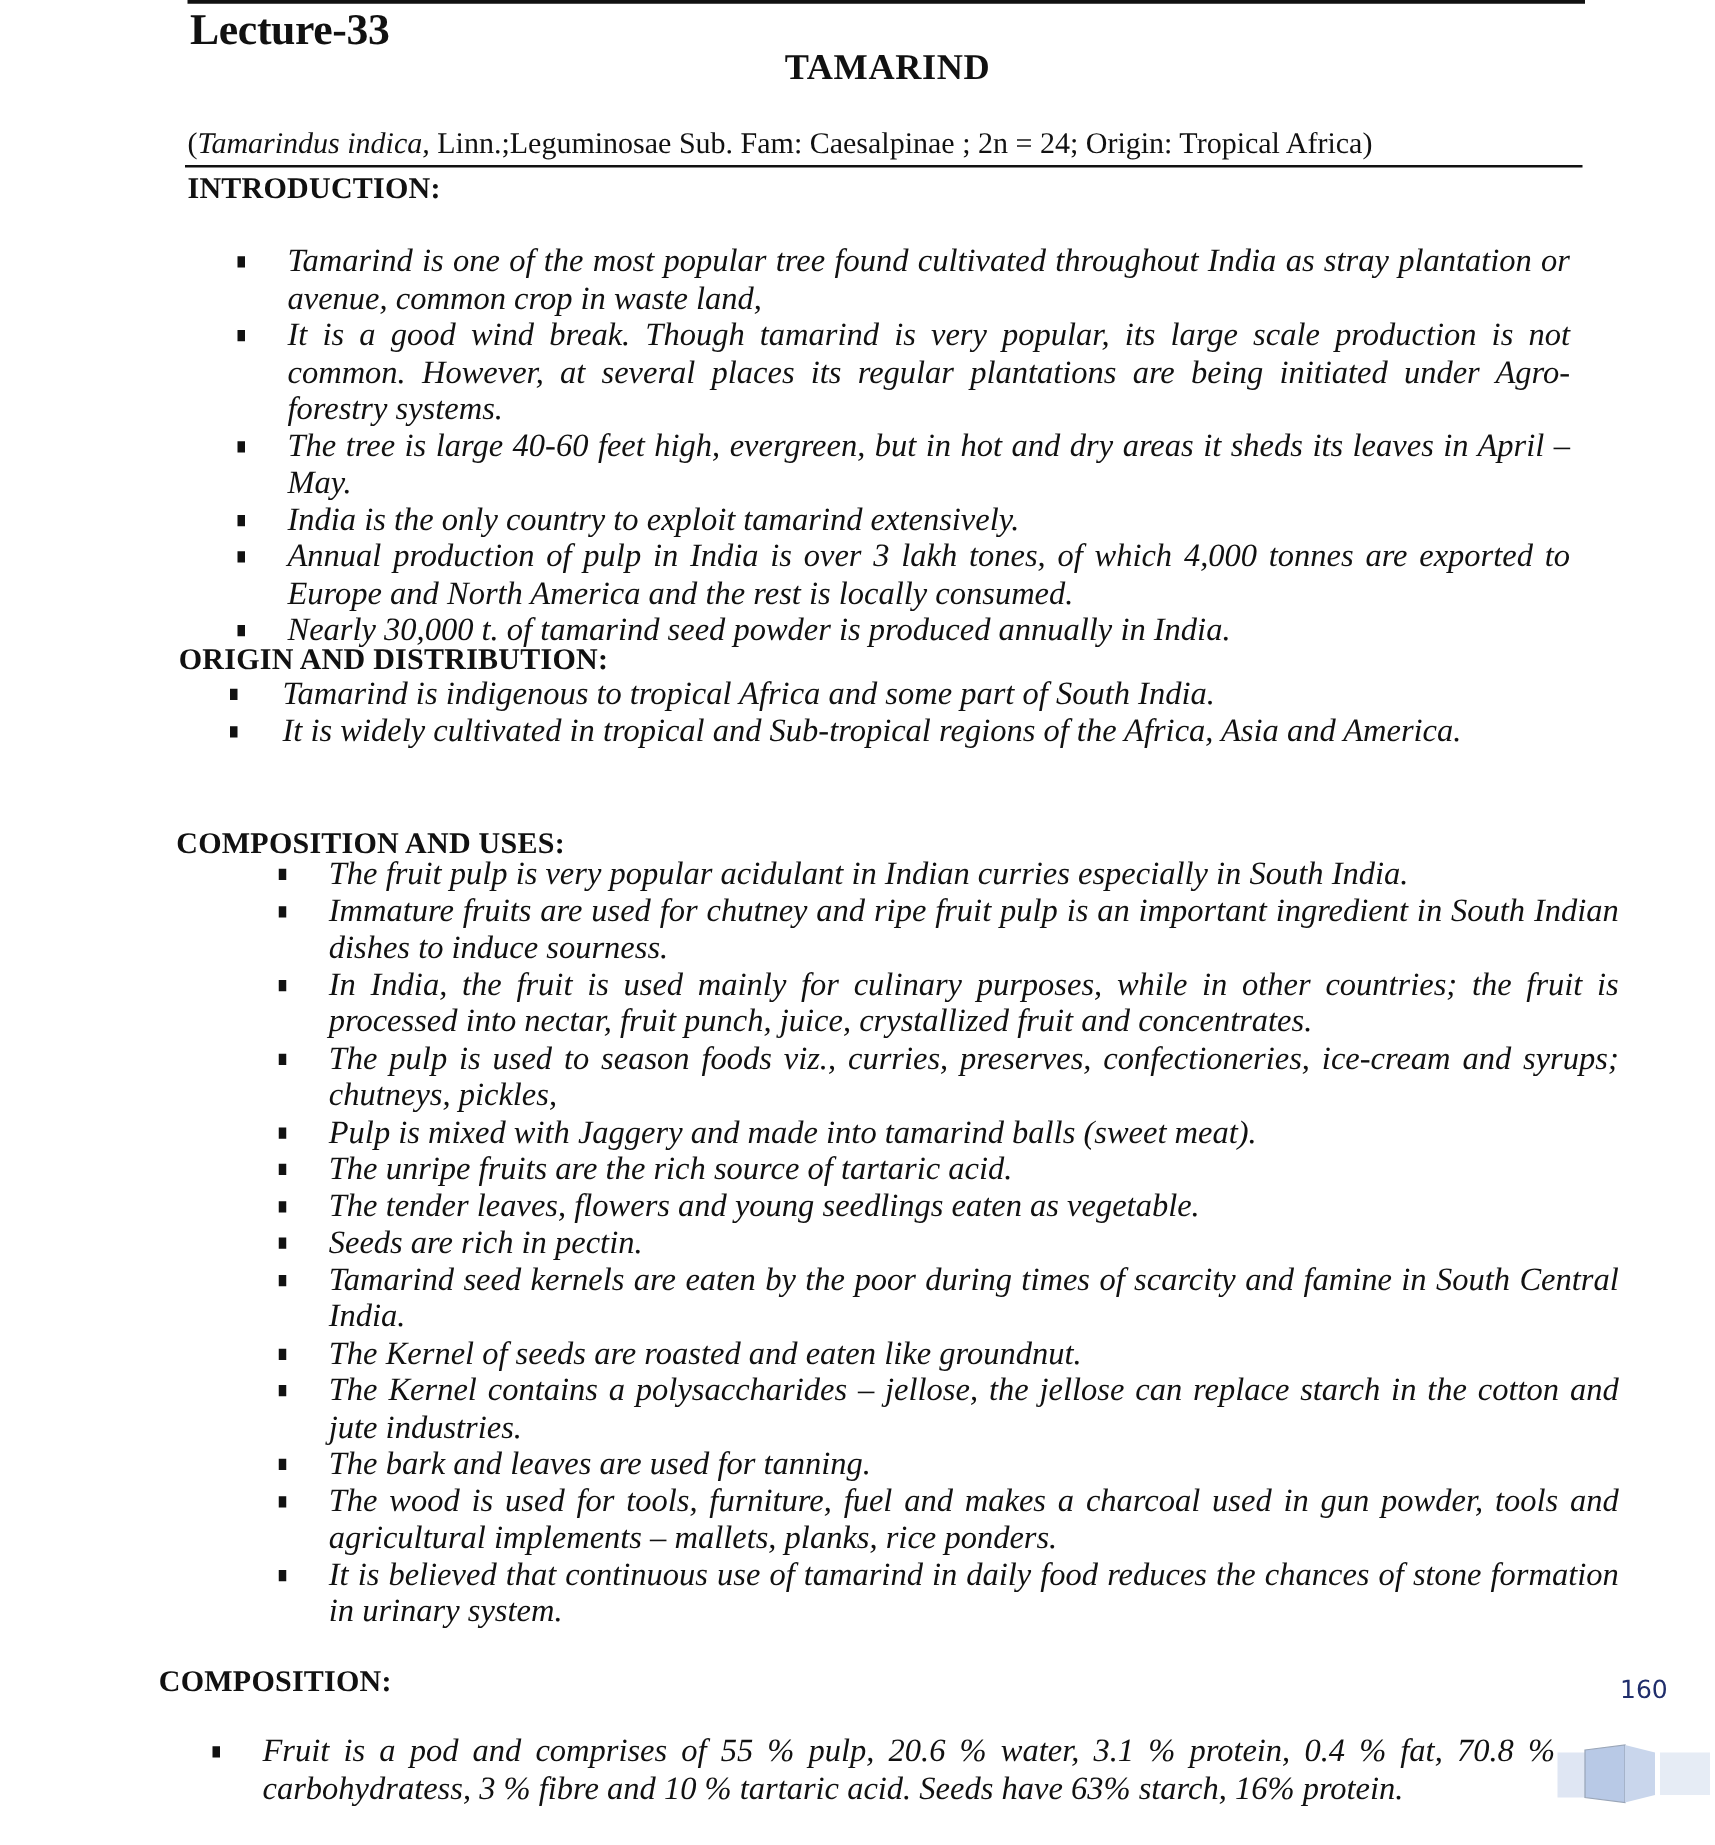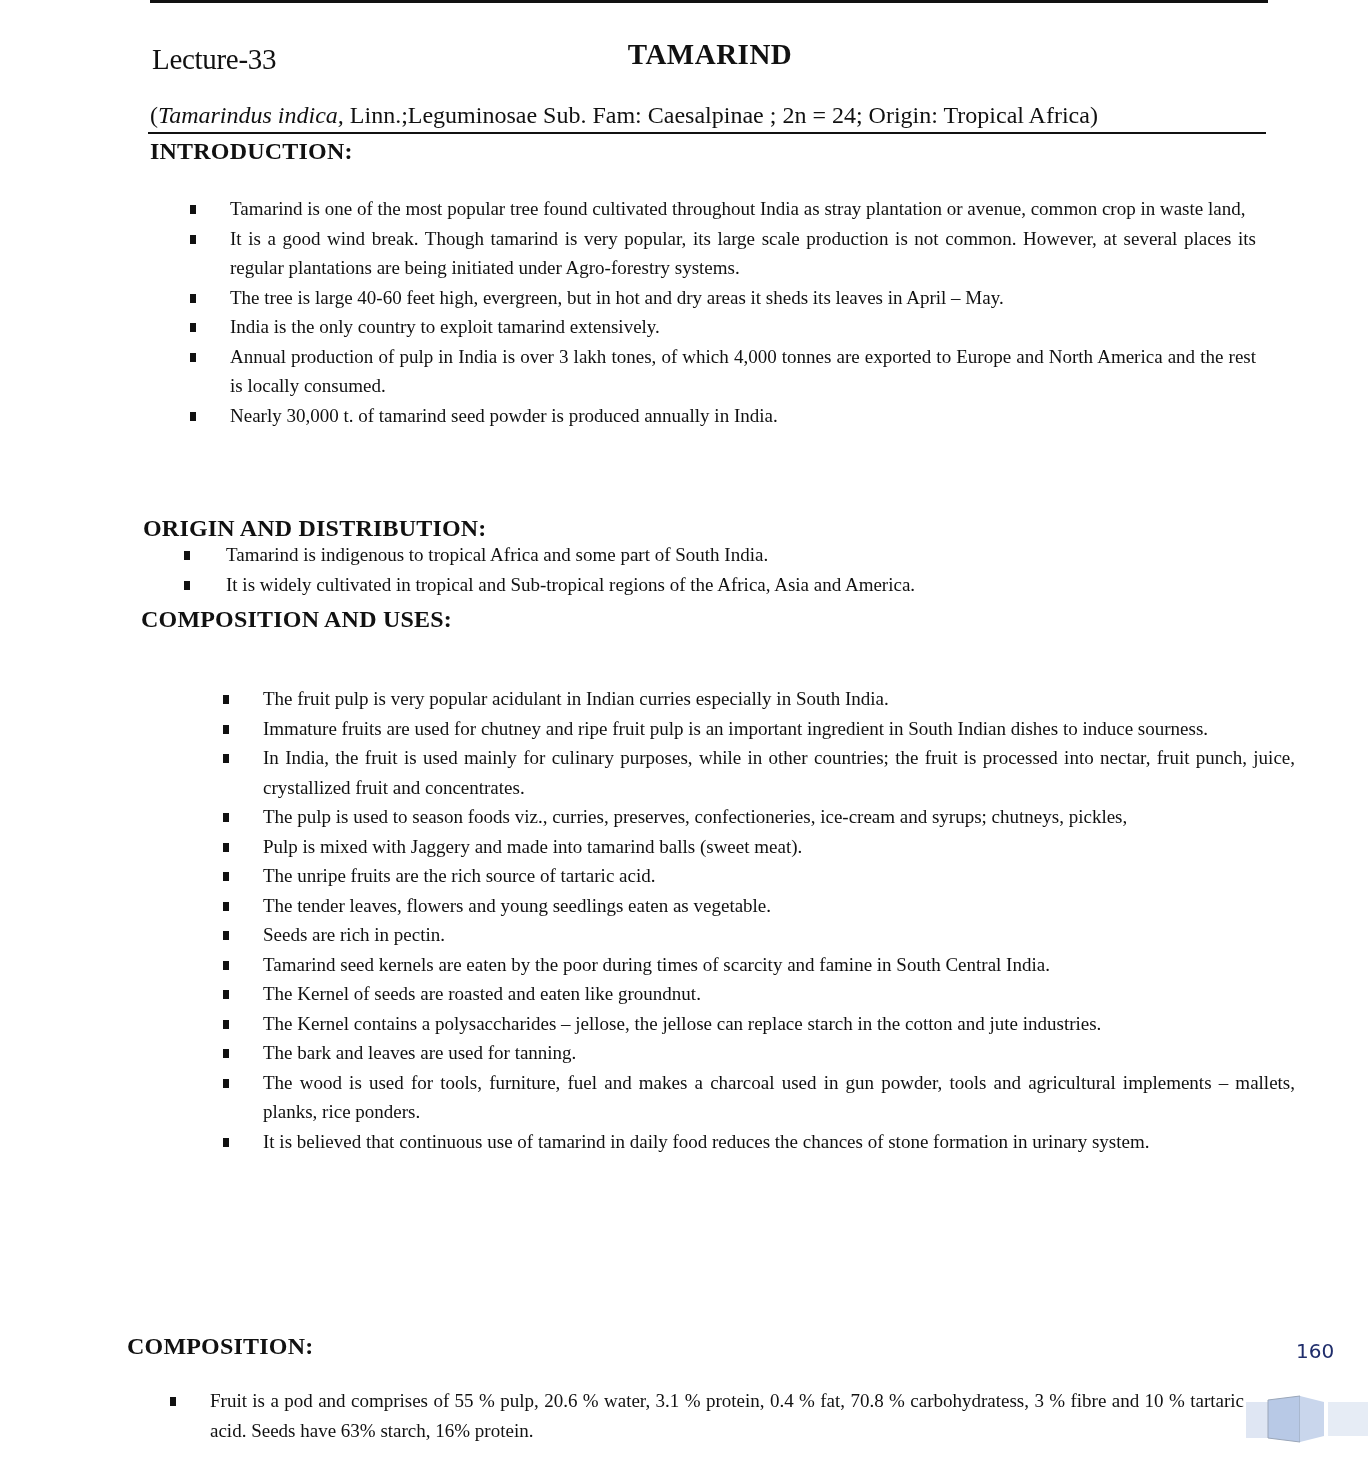--- a/index.html
+++ b/index.html
@@ -4,37 +4,37 @@
 <style>
   html, body { margin: 0; padding: 0; background: #ffffff; }
   body {
     width: 1372px; height: 1476px; position: relative; overflow: hidden;
     font-family: "Liberation Serif", "DejaVu Serif", serif;
     color: #111111;
   }
   .top-rule { position: absolute; left: 150px; top: 0; width: 1118px; height: 3px; background: #111; }
   .lecture {
     position: absolute; left: 152px; top: 4px;
-    font-size: 29px; font-weight: normal; letter-spacing: -0.3px; margin-top: 39px;
+    font-size: 35px; font-weight: bold; letter-spacing: -0.3px;
   }
   .title {
     position: absolute; left: 0; width: 1420px; top: 38px; text-align: center;
     font-size: 29px; font-weight: bold; letter-spacing: 0.5px;
   }
   .taxo {
     position: absolute; left: 150px; top: 102px; font-size: 24px; white-space: nowrap;
   }
   .taxo i { font-style: italic; }
   .taxo-rule { position: absolute; left: 148px; top: 132px; width: 1118px; height: 2px; background: #111; }
   .section-head {
     position: absolute; font-size: 24px; font-weight: bold; letter-spacing: 0.2px; white-space: nowrap;
   }
   .list { position: absolute; margin: 0; padding: 0; list-style: none; }
   .li {
-    position: relative; font-size: 19px; line-height: 29.5px; text-align: justify;
+    position: relative; font-size: 26px; line-height: 29.5px; text-align: justify; font-style: italic;
   }
   .bullet {
     position: absolute; top: 11px; width: 6px; height: 9px; background: #111;
   }
   .page-num {
     position: absolute; left: 1296px; top: 1339px;
     font-family: "DejaVu Sans", "Liberation Sans", sans-serif;
     font-size: 20px; color: #1f2d6b;
   }
   .deco { position: absolute; left: 1244px; top: 1394px; width: 128px; height: 50px; }
@@ -58,21 +58,21 @@
     <li class="li"><span class="bullet" style="left: -40px;"></span><span>Annual production of pulp in India is over 3 lakh tones, of which 4,000 tonnes are exported to Europe and North America and the rest is locally consumed.</span></li>
     <li class="li"><span class="bullet" style="left: -40px;"></span><span>Nearly 30,000 t. of tamarind seed powder is produced annually in India.</span></li>
   </ul>
 
 <div class="section-head" style="left:143px; top:515px;">ORIGIN AND DISTRIBUTION:</div>
 <ul class="list" id="list-origin" style="left:226px; top:540px; width:1030px;">
     <li class="li"><span class="bullet" style="left: -42px;"></span><span>Tamarind is indigenous to tropical Africa and some part of South India.</span></li>
     <li class="li"><span class="bullet" style="left: -42px;"></span><span>It is widely cultivated in tropical and Sub-tropical regions of the Africa, Asia and America.</span></li>
   </ul>
 
-<div class="section-head" style="left:141px; top:606px;">COMPOSITION AND USES:</div>
+<div class="section-head" style="left:141px; top:662px;">COMPOSITION AND USES:</div>
 <ul class="list" id="list-uses" style="left:220px; top:684px; width:1032px;margin-left:43px;">
     <li class="li"><span class="bullet" style="left: -40px;"></span><span>The fruit pulp is very popular acidulant in Indian curries especially in South India.</span></li>
     <li class="li"><span class="bullet" style="left: -40px;"></span><span>Immature fruits are used for chutney and ripe fruit pulp is an important ingredient in South Indian dishes to induce sourness.</span></li>
     <li class="li"><span class="bullet" style="left: -40px;"></span><span>In India, the fruit is used mainly for culinary purposes, while in other countries; the fruit is processed into nectar, fruit punch, juice, crystallized fruit and concentrates.</span></li>
     <li class="li"><span class="bullet" style="left: -40px;"></span><span>The pulp is used to season foods viz., curries, preserves, confectioneries, ice-cream and syrups; chutneys, pickles,</span></li>
     <li class="li"><span class="bullet" style="left: -40px;"></span><span>Pulp is mixed with Jaggery and made into tamarind balls (sweet meat).</span></li>
     <li class="li"><span class="bullet" style="left: -40px;"></span><span>The unripe fruits are the rich source of tartaric acid.</span></li>
     <li class="li"><span class="bullet" style="left: -40px;"></span><span>The tender leaves, flowers and young seedlings eaten as vegetable.</span></li>
     <li class="li"><span class="bullet" style="left: -40px;"></span><span>Seeds are rich in pectin.</span></li>
     <li class="li"><span class="bullet" style="left: -40px;"></span><span>Tamarind seed kernels are eaten by the poor during times of scarcity and famine in South Central India.</span></li>

